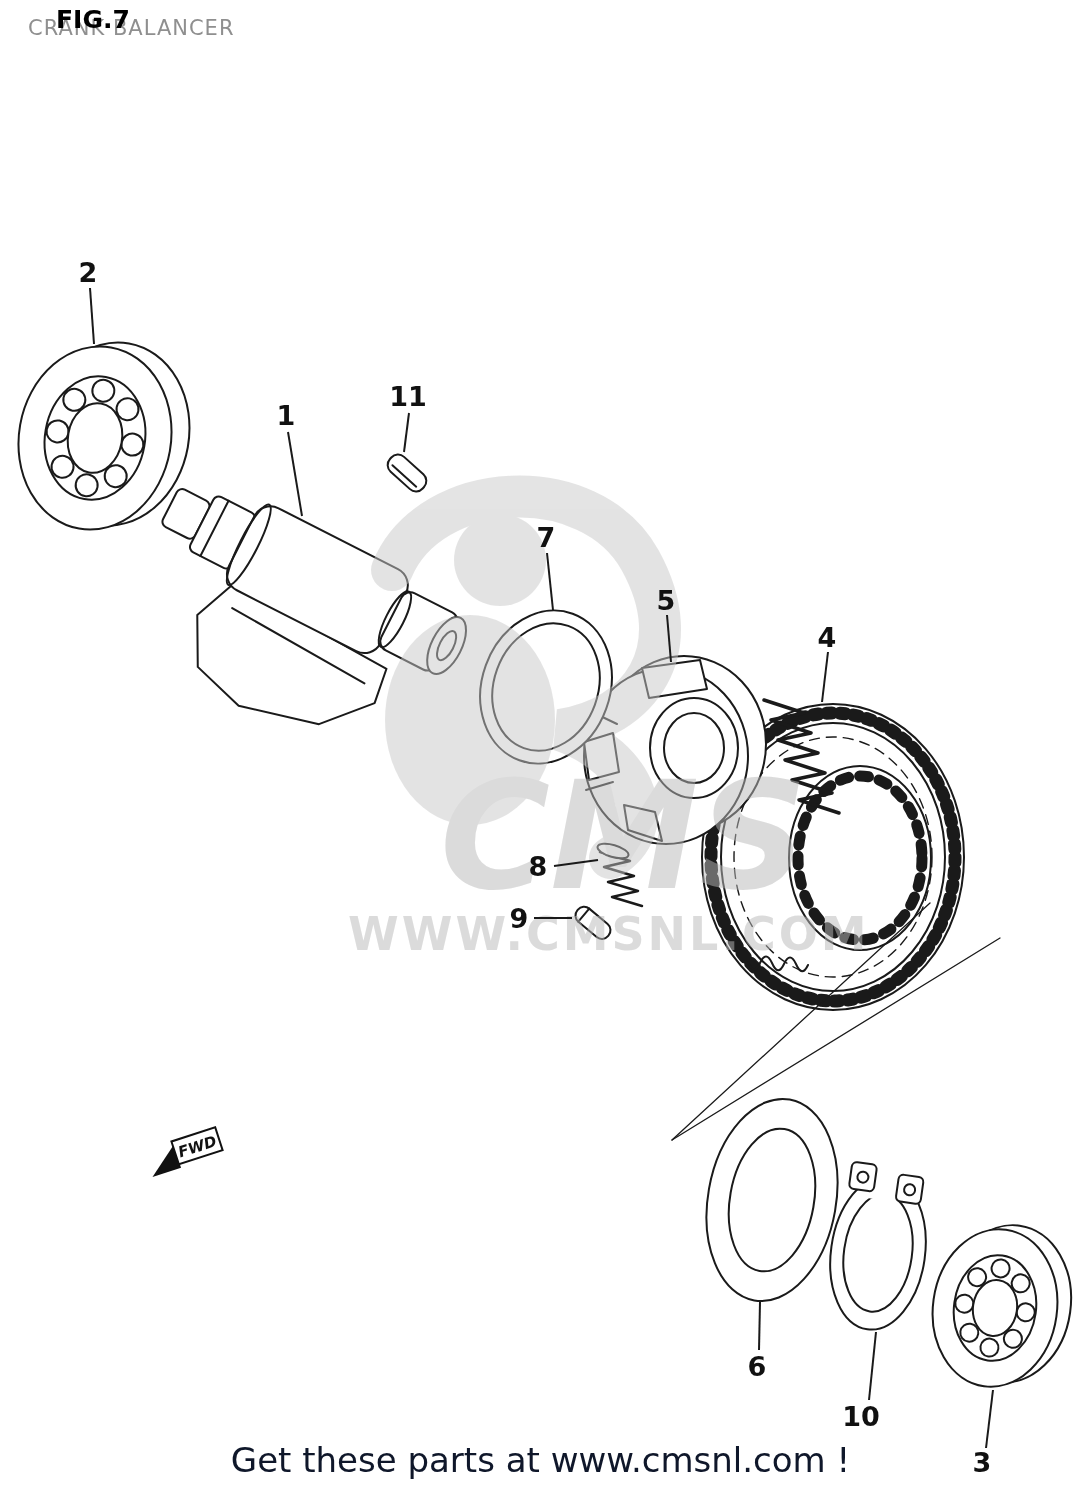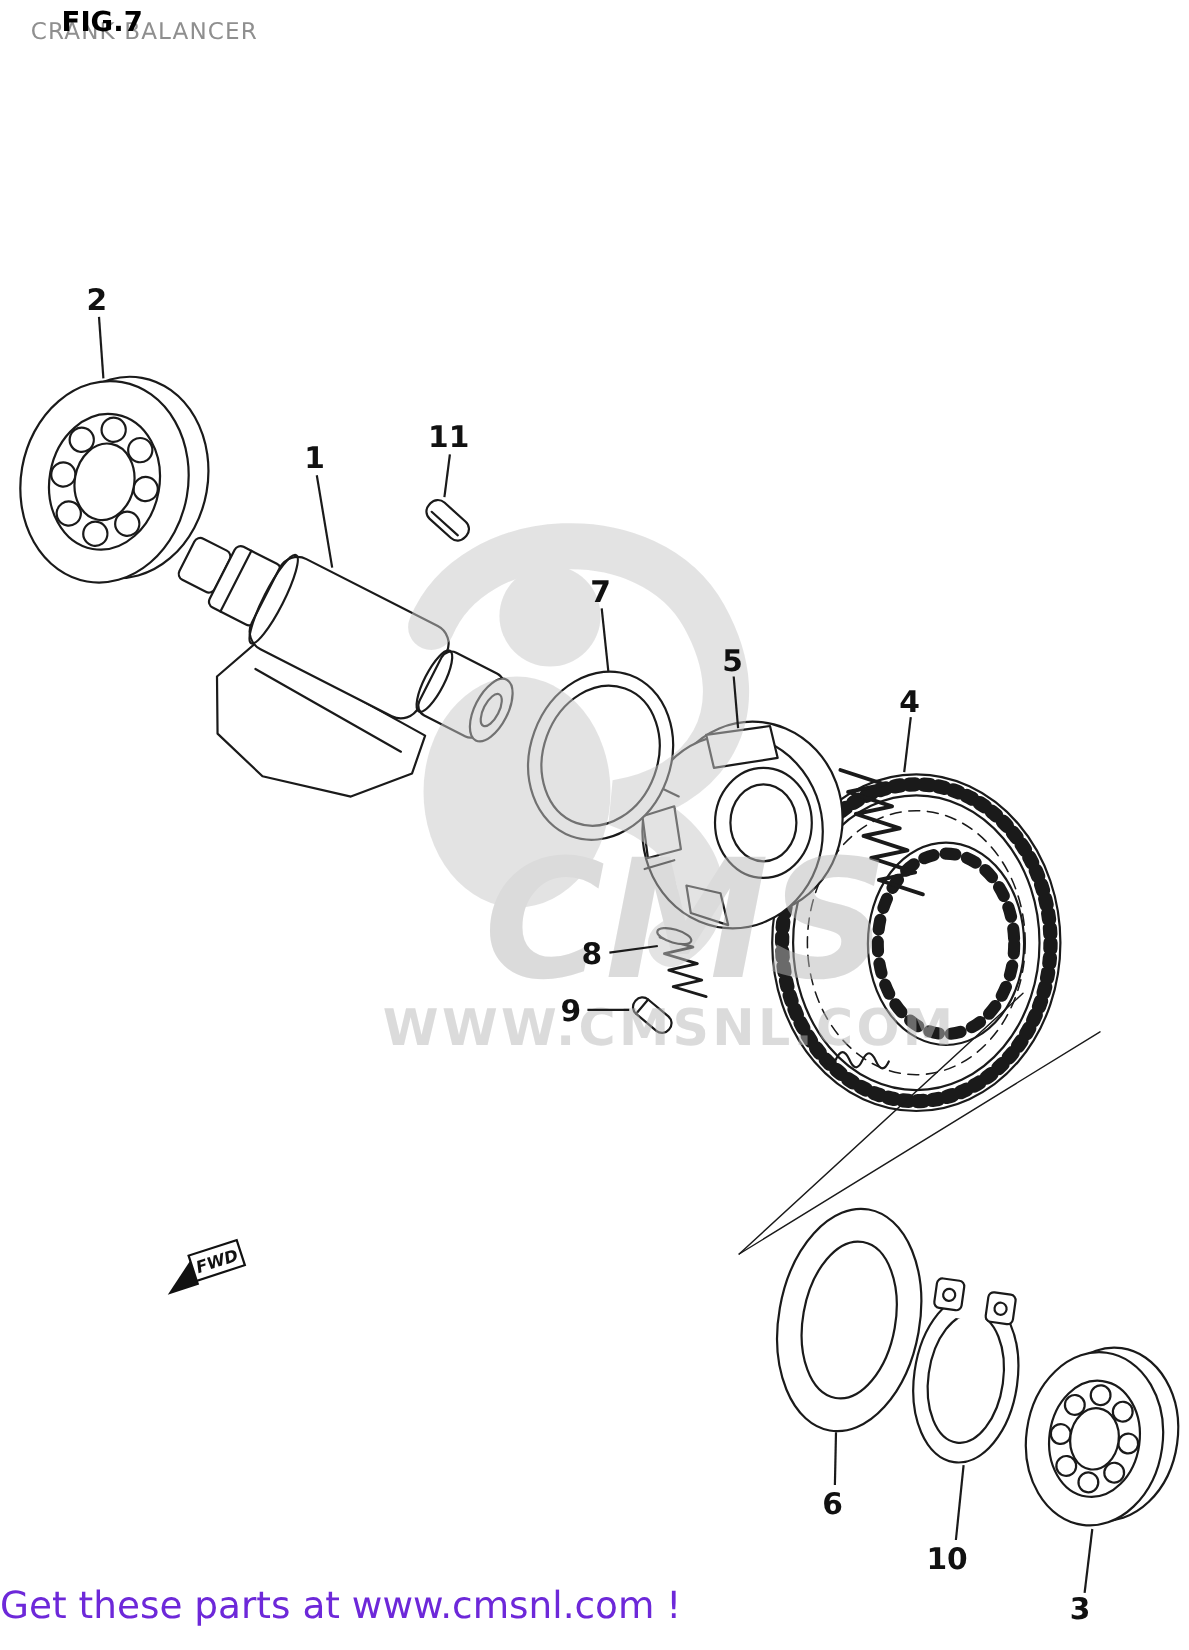--- a/index.html
+++ b/index.html
@@ -23,22 +23,22 @@
     font-size: 21px; color: #8f8f8f; letter-spacing: 1px;
     white-space: nowrap;
   }
   .figure-label {
     position: absolute; left: 56px; top: 5px;
     font-size: 25px; font-weight: bold; color: #000000;
     white-space: nowrap;
   }
   .footer {
     position: absolute; left: 0; right: 0; top: 1440px;
-    z-index: 3;
-    font-size: 34px; color: #6d28d9;
+    text-align: center; z-index: 3;
+    font-size: 34px; color: #0f172a;
     cursor: pointer;
     white-space: nowrap;
   }
 </style>
 </head>
 <body>
 
 <div class="page">
 
   <div class="header">

